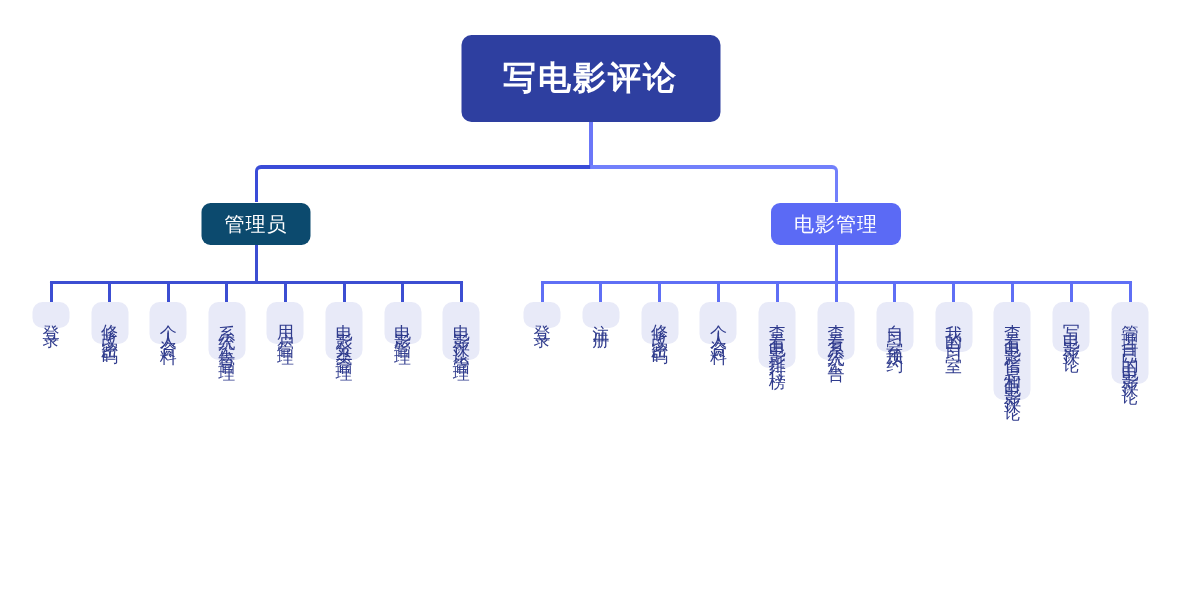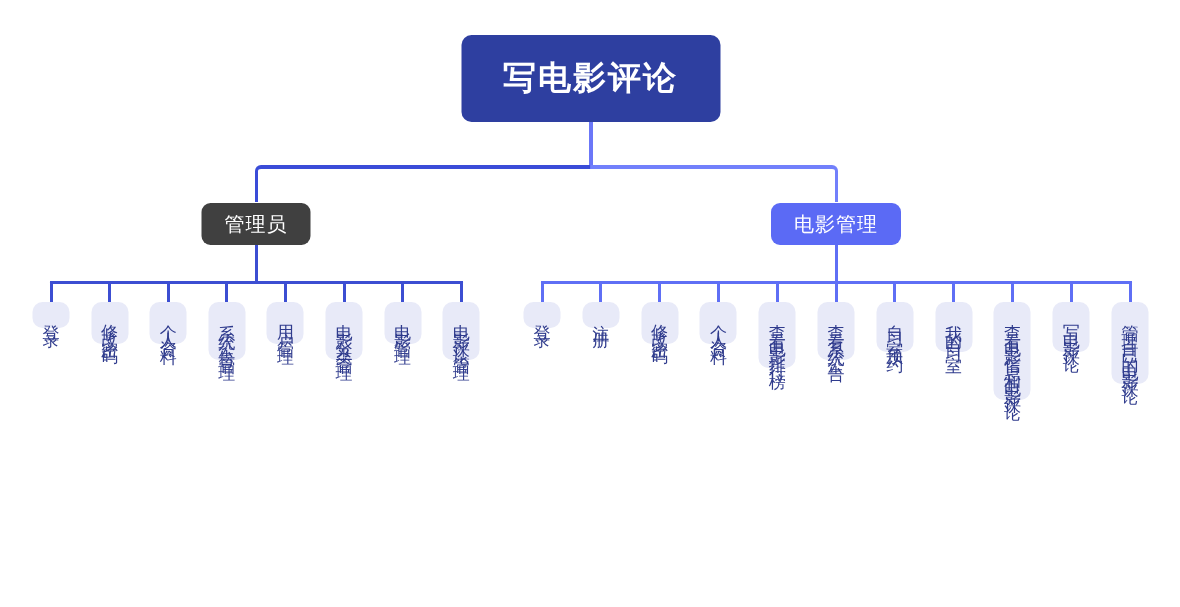--- a/index.html
+++ b/index.html
@@ -77,21 +77,21 @@
   }
 </style>
 </head>
 <body>
 
 <div class="canvas">
   <div class="root-node">写电影评论</div>
   <div class="root-connector"></div>
   <div id="nodes-layer">
       <div class="elbow" style="top: 165px; height: 37px; left: 254.6px; width: 335.9px; border-left: 3px solid rgb(58, 76, 216); border-top: 4px solid rgb(58, 76, 216); border-top-left-radius: 6px;"></div>
-      <div class="branch-node" style="left: 256.1px; top: 203px; background: #404040;">管理员</div>
+      <div class="branch-node" style="left: 256.1px; top: 203px; background: #0c4a6e;">管理员</div>
       <div class="vline" style="left: 254.6px; top: 245px; width: 3px; height: 38px; background: rgb(60, 78, 210);"></div>
       <div class="hline" style="left: 49.5px; top: 281px; width: 413.2px; height: 3px; background: rgb(60, 78, 210); border-radius: 2px;"></div>
       <div class="vline" style="left: 49.5px; top: 281px; width: 3px; height: 25px; background: rgb(60, 78, 210);"></div>
       <div class="leaf-node" style="left: 51px; top: 302px;">登录</div>
       <div class="vline" style="left: 108.1px; top: 281px; width: 3px; height: 25px; background: rgb(60, 78, 210);"></div>
       <div class="leaf-node" style="left: 109.6px; top: 302px;">修改密码</div>
       <div class="vline" style="left: 166.7px; top: 281px; width: 3px; height: 25px; background: rgb(60, 78, 210);"></div>
       <div class="leaf-node" style="left: 168.2px; top: 302px;">个人资料</div>
       <div class="vline" style="left: 225.3px; top: 281px; width: 3px; height: 25px; background: rgb(60, 78, 210);"></div>
       <div class="leaf-node" style="left: 226.8px; top: 302px;">系统公告管理</div>

